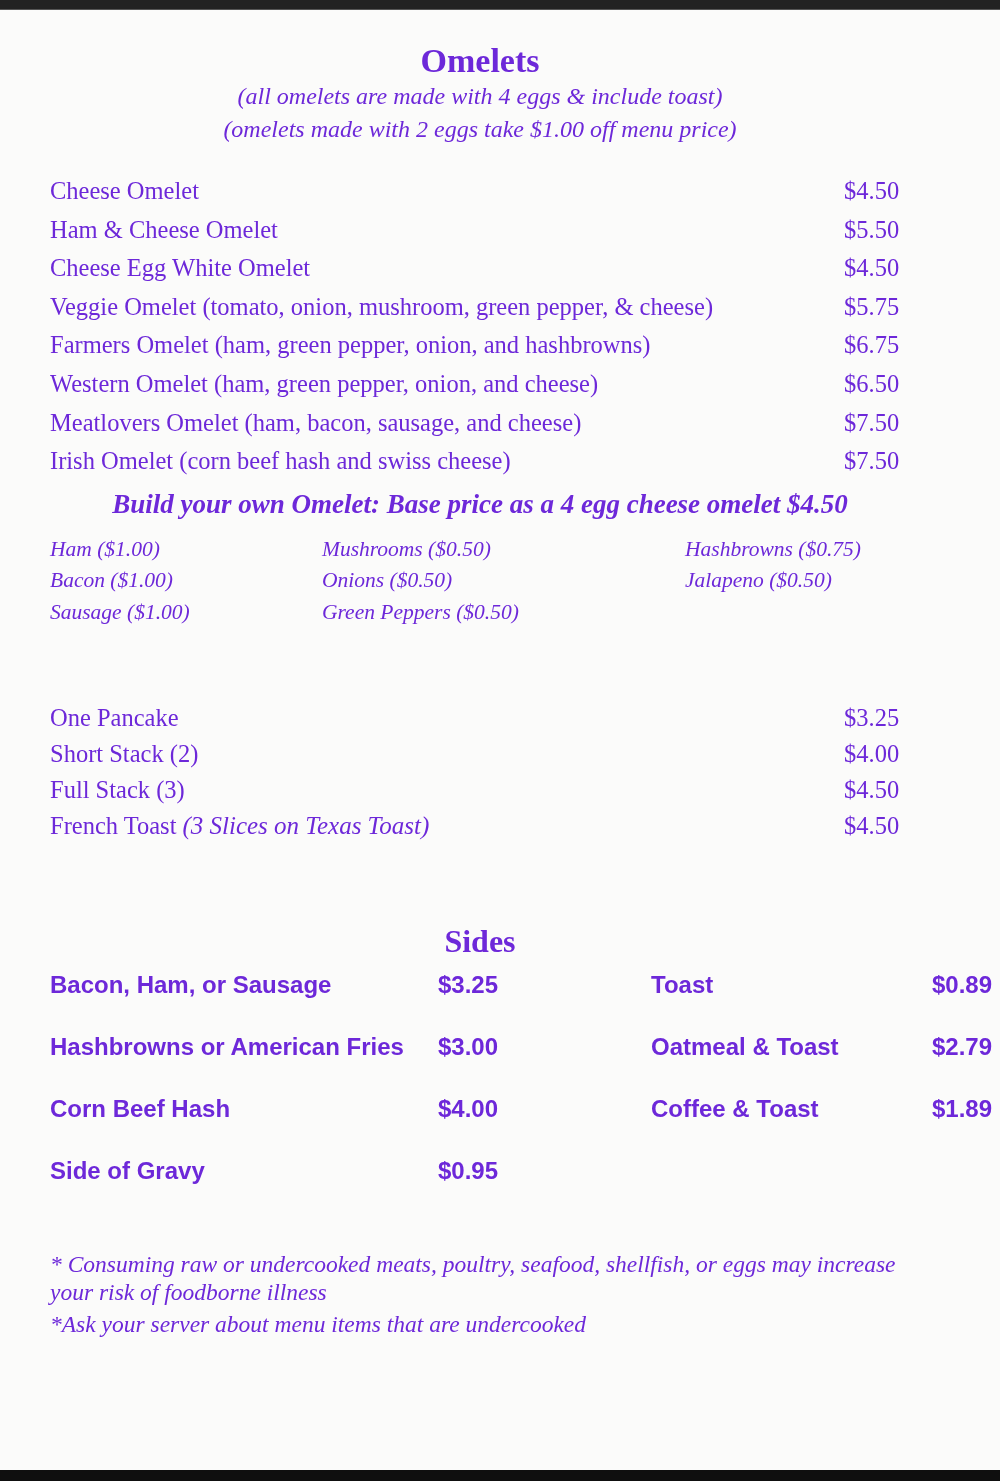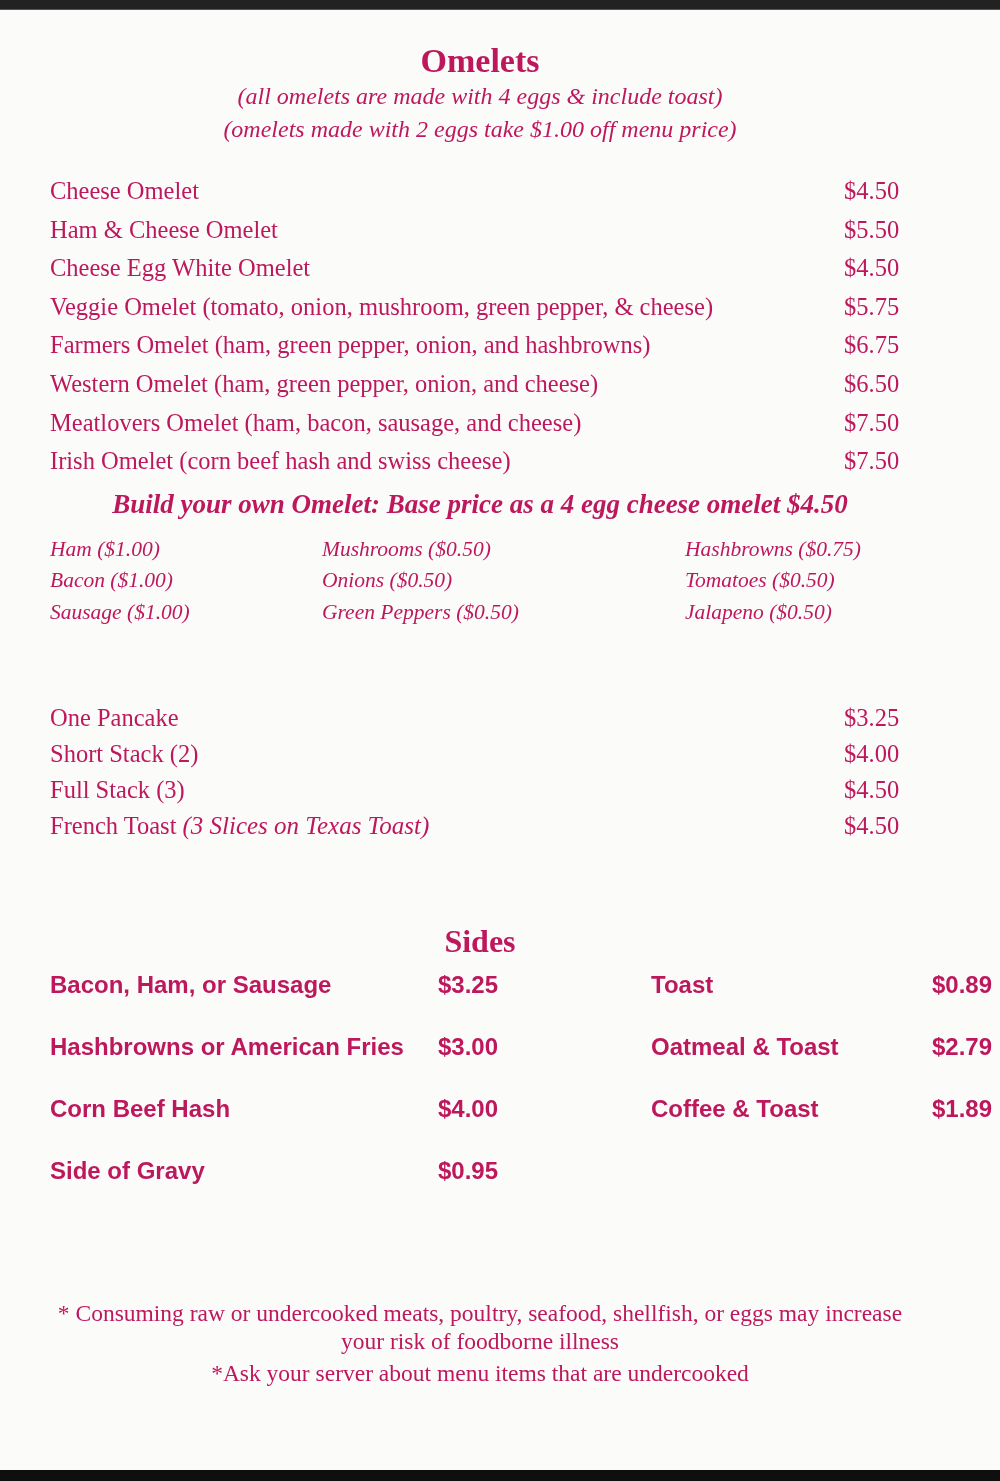--- a/index.html
+++ b/index.html
@@ -1,20 +1,20 @@
 <!DOCTYPE html>
 <html><head>
 <meta charset="utf-8">
 <style>
   * { margin:0; padding:0; box-sizing:border-box; }
   html,body { background:#e9e9e9; }
   .page {
     position:relative; width:1000px; height:1481px; margin:0 auto;
     background:#fbfbfa; overflow:hidden;
-    font-family:"Liberation Serif", serif; color:#be185d;
+    font-family:"Liberation Serif", serif; color:#6d28d9;
   }
   .edge-bar { position:absolute; left:0; width:1000px; background:#161616; }
   .edge-bar.top { top:0; height:10px; background:#222; border-bottom:1px solid #555; }
   .edge-bar.bottom { bottom:0; height:11px; background:#0f0f0f; }
   .content { padding:0 90px 0 50px; }
 
   h1.main-title { margin-top:42px; text-align:center; font-size:34px; font-weight:700; line-height:38px; }
   p.subnote { text-align:center; font-style:italic; font-size:24px; line-height:33px; }
 
   .menu-list { margin-top:26px; font-size:24.5px; }
@@ -29,21 +29,21 @@
   .addons { margin-top:13px; display:grid; grid-template-columns:272px 363px 225px; font-style:italic; font-size:21.5px; line-height:31.5px; }
   .addons .col div { white-space:nowrap; }
 
   h2.sides-title { margin-top:78px; text-align:center; font-weight:700; font-size:32px; line-height:38px; }
   .sides-grid {
     margin-top:8px; display:grid; grid-template-columns:360px 185px 253px 62px;
     font-family:"Liberation Sans", sans-serif; font-weight:700; font-size:24px; line-height:34px;gap:28px;
   }
   .sides-grid span { white-space:nowrap; }
 
-  footer.disclaimers { margin-top:112px; font-size:23.5px; line-height:27.5px;text-align:center; }
+  footer.disclaimers { margin-top:63px; font-style:italic; font-size:23.5px; line-height:27.5px; }
   footer.disclaimers .p2 { margin-top:5px; }
 </style>
 </head>
 <body>
 
 <div class="page">
   <div class="edge-bar top"></div>
 
   <div class="content">
 
@@ -94,21 +94,20 @@
         <div>Bacon ($1.00)</div>
         <div>Sausage ($1.00)</div>
       </div>
       <div class="col">
         <div>Mushrooms ($0.50)</div>
         <div>Onions ($0.50)</div>
         <div>Green Peppers ($0.50)</div>
       </div>
       <div class="col">
         <div>Hashbrowns ($0.75)</div>
-        <div>Tomatoes ($0.50)</div>
         <div>Jalapeno ($0.50)</div>
       </div>
     </section>
 
     <section class="menu-list pancake-list">
       <div class="row">
         <span class="nm"><span>One Pancake</span><span class="note"></span></span>
         <span class="pr">$3.25</span>
       </div>
       <div class="row">

